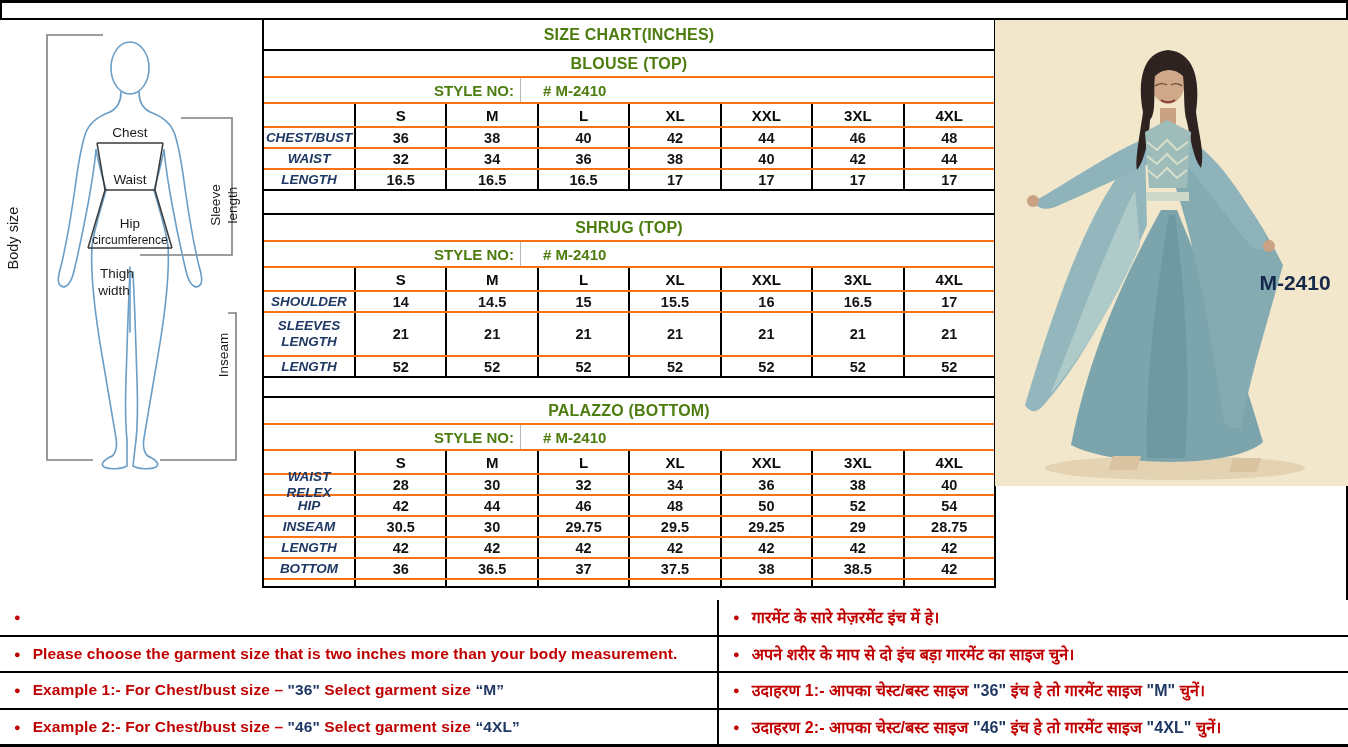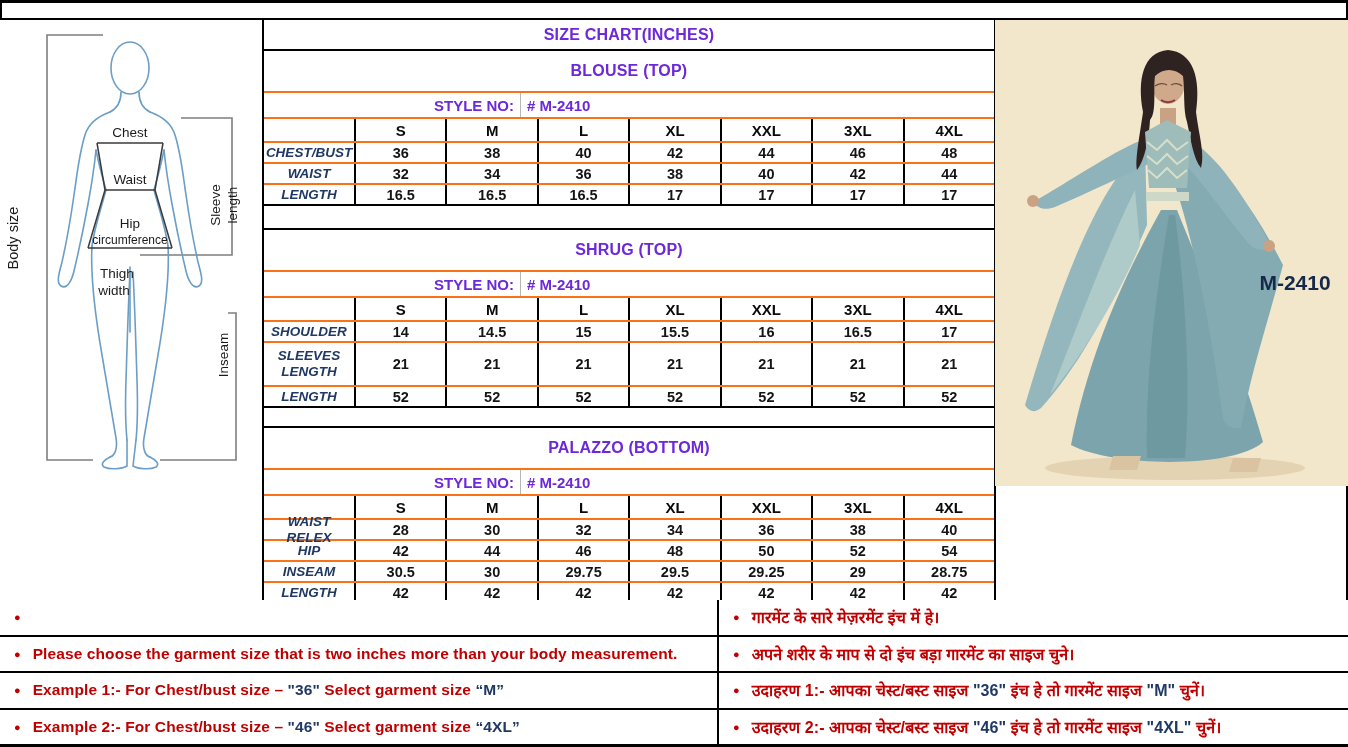--- a/index.html
+++ b/index.html
@@ -17,30 +17,30 @@
 
   
   #diagram-panel { position:absolute; left:0; top:20px; width:292px; height:580px; background:#fff; }
 
   
   #tables-panel { position:absolute; left:262px; top:20px; width:734px; height:580px; background:#fff; }
   .tbox { border:2px solid #000; margin-top:-2px; background:#fff; }
   .trow { display:flex; align-items:center; border-top:2px solid #f97316; }
   .trow:first-child { border-top:none; }
   .row-title  { height:29px; justify-content:center; }
-  .row-name   { height:40px; justify-content:center; }
+  .row-name   { height:25px; justify-content:center; }
   .row-style  { height:26px; }
   .row-sizes  { height:24px; }
   .row-data   { height:21px; }
   .row-data.tall { height:44px; }
   .row-empty  { height:8px; }
-  .navy-b { color:#6d28d9; font-weight:bold; }
+  .navy-b { color:#4d7c0f; font-weight:bold; }
   .row-title span, .row-name span { font-size:16px; letter-spacing:.2px; }
   .style-l { width:256px; text-align:right; font-size:15px; padding-right:6px; }
-  .style-v { flex:1; text-align:left; font-size:15px; padding-left:6px; border-left:1px solid #b7b7b7; height:100%; display:flex; align-items:center; }
+  .style-v { flex:1; text-align:left; font-size:15px; padding-left:22px; border-left:1px solid #b7b7b7; height:100%; display:flex; align-items:center; }
   .cell { border-left:2px solid #000; height:100%; display:flex; align-items:center; justify-content:center; text-align:center; }
   .cell:first-child { border-left:none; }
   .c-lbl { width:90px; font-size:13.5px; font-weight:bold; color:#1f3864; line-height:1.15; padding:0 2px;font-style:italic; }
   .c-val { flex:1; font-size:14.5px; color:#141414; font-weight:bold; }
   .c-size { flex:1; font-size:15px; color:#0a0a0a; font-weight:bold; }
   .gap { border-left:2px solid #000; border-right:2px solid #000; background:#fff; }
   #gap1 { height:24px; } #gap2 { height:20px; }
 
   
   #photo-panel { position:absolute; left:995px; top:20px; width:353px; height:466px; background:#f2e6cb; }

